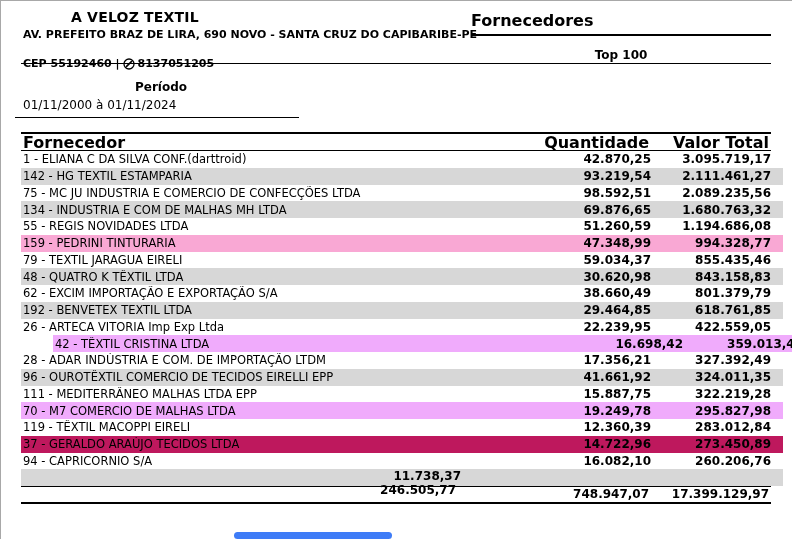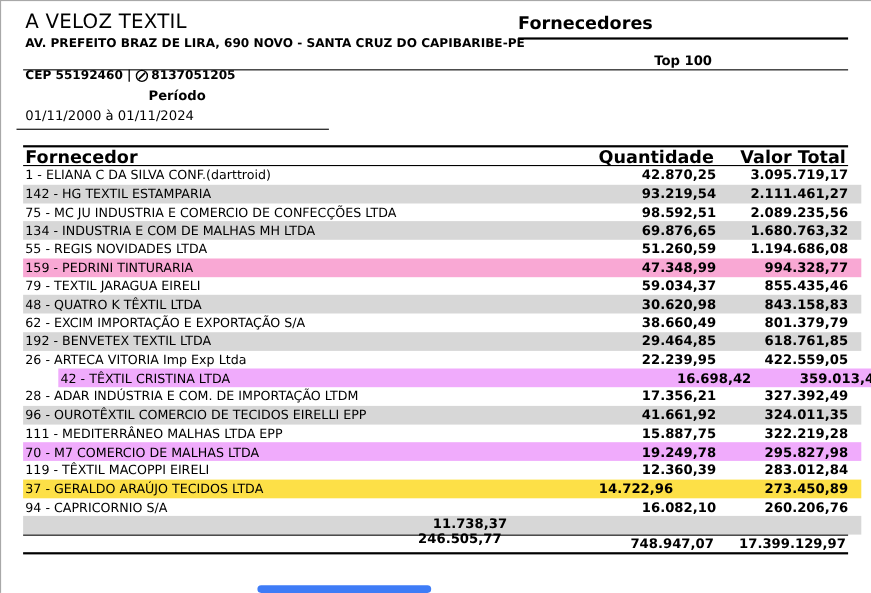--- a/index.html
+++ b/index.html
@@ -5,21 +5,21 @@
   * { margin:0; padding:0; box-sizing:border-box; }
   html,body { width:792px; height:539px; background:#fff; }
   body { font-family:"DejaVu Sans","Liberation Sans",sans-serif; color:#000; }
   .page {
     position:relative; width:792px; height:539px; background:#fff;
     border-top:1px solid #a8a8a8; border-left:1px solid #a8a8a8;
     overflow:hidden;
   }
   
   .company { position:absolute; left:22px; top:8px; }
-  .company-name { font-size:18px; font-weight:normal; letter-spacing:.2px; }
+  .company-name { font-size:14px; font-weight:bold; letter-spacing:.2px;margin-left:48px; }
   .company-address { font-size:11px; font-weight:bold; margin-top:3px; }
   .company-cep { font-size:11px; font-weight:bold; margin-top:16px; display:flex; align-items:center; gap:3px; }
   .phone-ico { display:inline-block; width:12px; height:12px; }
   .report-head { position:absolute; left:470px; top:10px; width:300px; }
   .report-title { font-size:16px; font-weight:bold; padding-bottom:4px; border-bottom:2px solid #000; }
   .report-sub { font-size:12px; font-weight:bold; text-align:center; margin-top:12px; }
   .rule-header { position:absolute; left:20px; top:62px; width:750px; border-top:1px solid #000; }
   
   .period { position:absolute; left:22px; top:79px; }
   .period-label { font-size:12px; font-weight:bold;text-align:center; }
@@ -166,21 +166,21 @@
         <div class="trow odd" style="background: #f0abfc;">
     <div class="c-name">70 - M7 COMERCIO DE MALHAS LTDA</div>
     <div class="c-qty">19.249,78</div>
     <div class="c-val">295.827,98</div>
   </div>
         <div class="trow">
     <div class="c-name">119 - TÊXTIL MACOPPI EIRELI</div>
     <div class="c-qty">12.360,39</div>
     <div class="c-val">283.012,84</div>
   </div>
-        <div class="trow odd" style="background: #fde047; gap: 39px;">
+        <div class="trow odd" style="background: #be185d;">
     <div class="c-name">37 - GERALDO ARAÚJO TECIDOS LTDA</div>
     <div class="c-qty">14.722,96</div>
     <div class="c-val">273.450,89</div>
   </div>
         <div class="trow">
     <div class="c-name">94 - CAPRICORNIO S/A</div>
     <div class="c-qty">16.082,10</div>
     <div class="c-val">260.206,76</div>
   </div>
         <div class="trow odd" style="background: rgb(215, 215, 215); flex-direction: column;">

